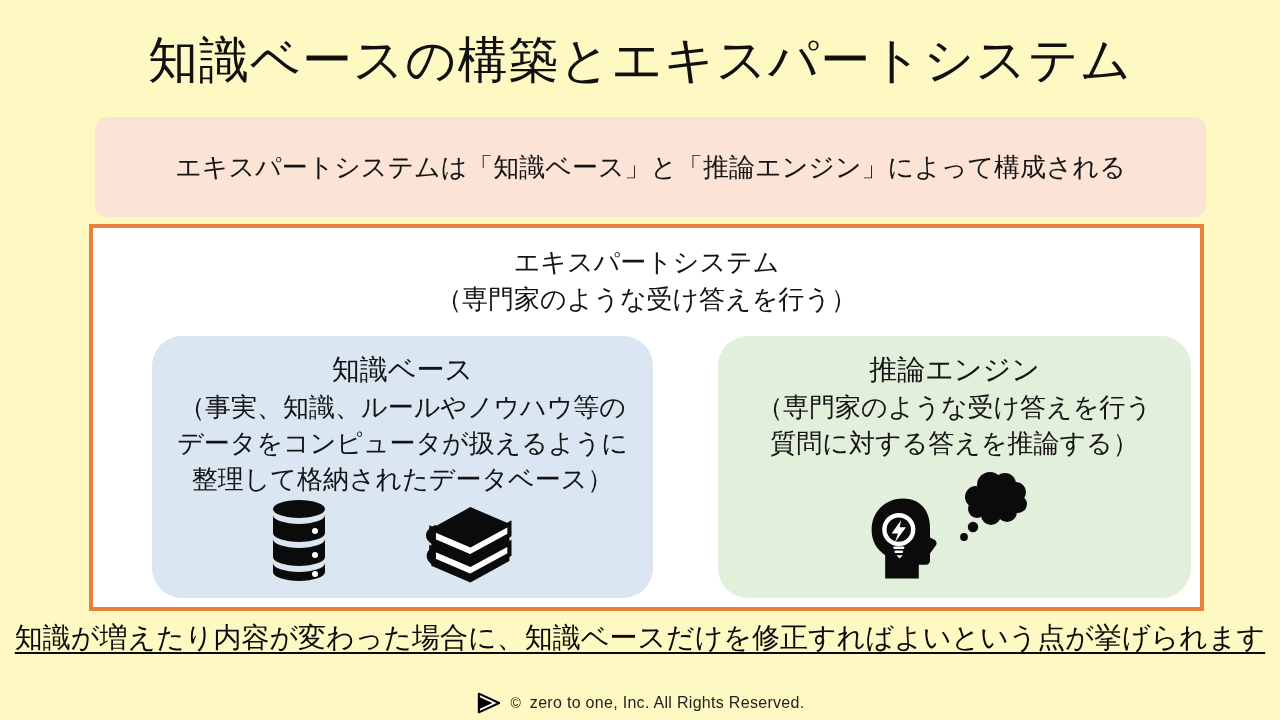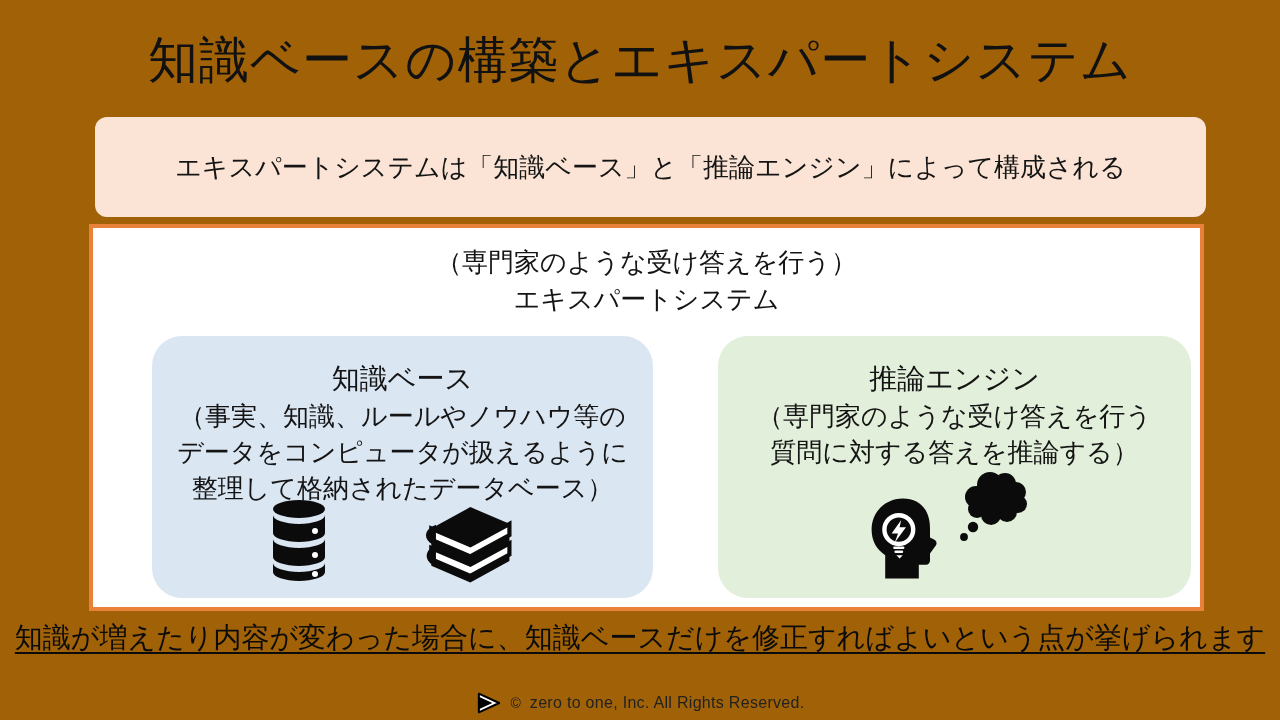--- a/index.html
+++ b/index.html
@@ -4,21 +4,21 @@
 <style>
   * { box-sizing: content-box; }
   html, body { margin: 0; padding: 0; }
   body {
     width: 1280px; height: 720px;
     background: #ffffff;
     font-family: "Liberation Sans", "DejaVu Sans", sans-serif;
     color: #0d0d0d;
     overflow: hidden;
   }
-  .slide { position: relative; width: 1280px; height: 720px; background: #a16207; }
+  .slide { position: relative; width: 1280px; height: 720px; background: #fef9c3; }
 
   .title {
     position: absolute; top: 24px; left: 0; width: 100%;
     margin: 0; text-align: center;
     font-size: 50px; font-weight: 400; letter-spacing: 1px;
     color: #111; line-height: 72px; white-space: nowrap;
   }
 
   .banner {
     position: absolute; left: 95px; top: 117px;
@@ -38,21 +38,21 @@
     text-align: center; font-size: 26px; line-height: 37px; color: #141414;
   }
 
   .sub-box {
     position: absolute; top: 108px; height: 262px;
     border-radius: 30px; text-align: center;
   }
   .kb-box { left: 59px;  width: 501px; background: #DBE6F3; }
   .ie-box { left: 625px; width: 473px; background: #E2EFDA; }
 
-  .sub-title { padding-top: 24px; font-size: 28px; line-height: 38px; color: #141414; }
+  .sub-title { padding-top: 15px; font-size: 28px; line-height: 38px; color: #141414; }
   .sub-desc  { font-size: 26px; line-height: 36px; color: #141414; }
 
   .icon-abs { position: absolute; }
 
   .note {
     position: absolute; top: 621px; left: 0; width: 100%;
     text-align: center; font-size: 28px; line-height: 34px; color: #0b0b0b;
   }
   .note .u {
     text-decoration: underline;
@@ -75,22 +75,22 @@
 
   <h1 class="title">知識ベースの構築とエキスパートシステム</h1>
 
   <div class="banner">
     <span class="banner-text">エキスパートシステムは「知識ベース」と「推論エンジン」によって構成される</span>
   </div>
 
   <div class="system-box">
 
     <div class="system-heading">
+      <div>エキスパートシステム</div>
       <div>（専門家のような受け答えを行う）</div>
-      <div>エキスパートシステム</div>
     </div>
 
     <div class="sub-box kb-box">
       <div class="sub-title">知識ベース</div>
       <div class="sub-desc">
         <div>（事実、知識、ルールやノウハウ等の</div>
         <div>データをコンピュータが扱えるように</div>
         <div>整理して格納されたデータベース）</div>
       </div>
 

